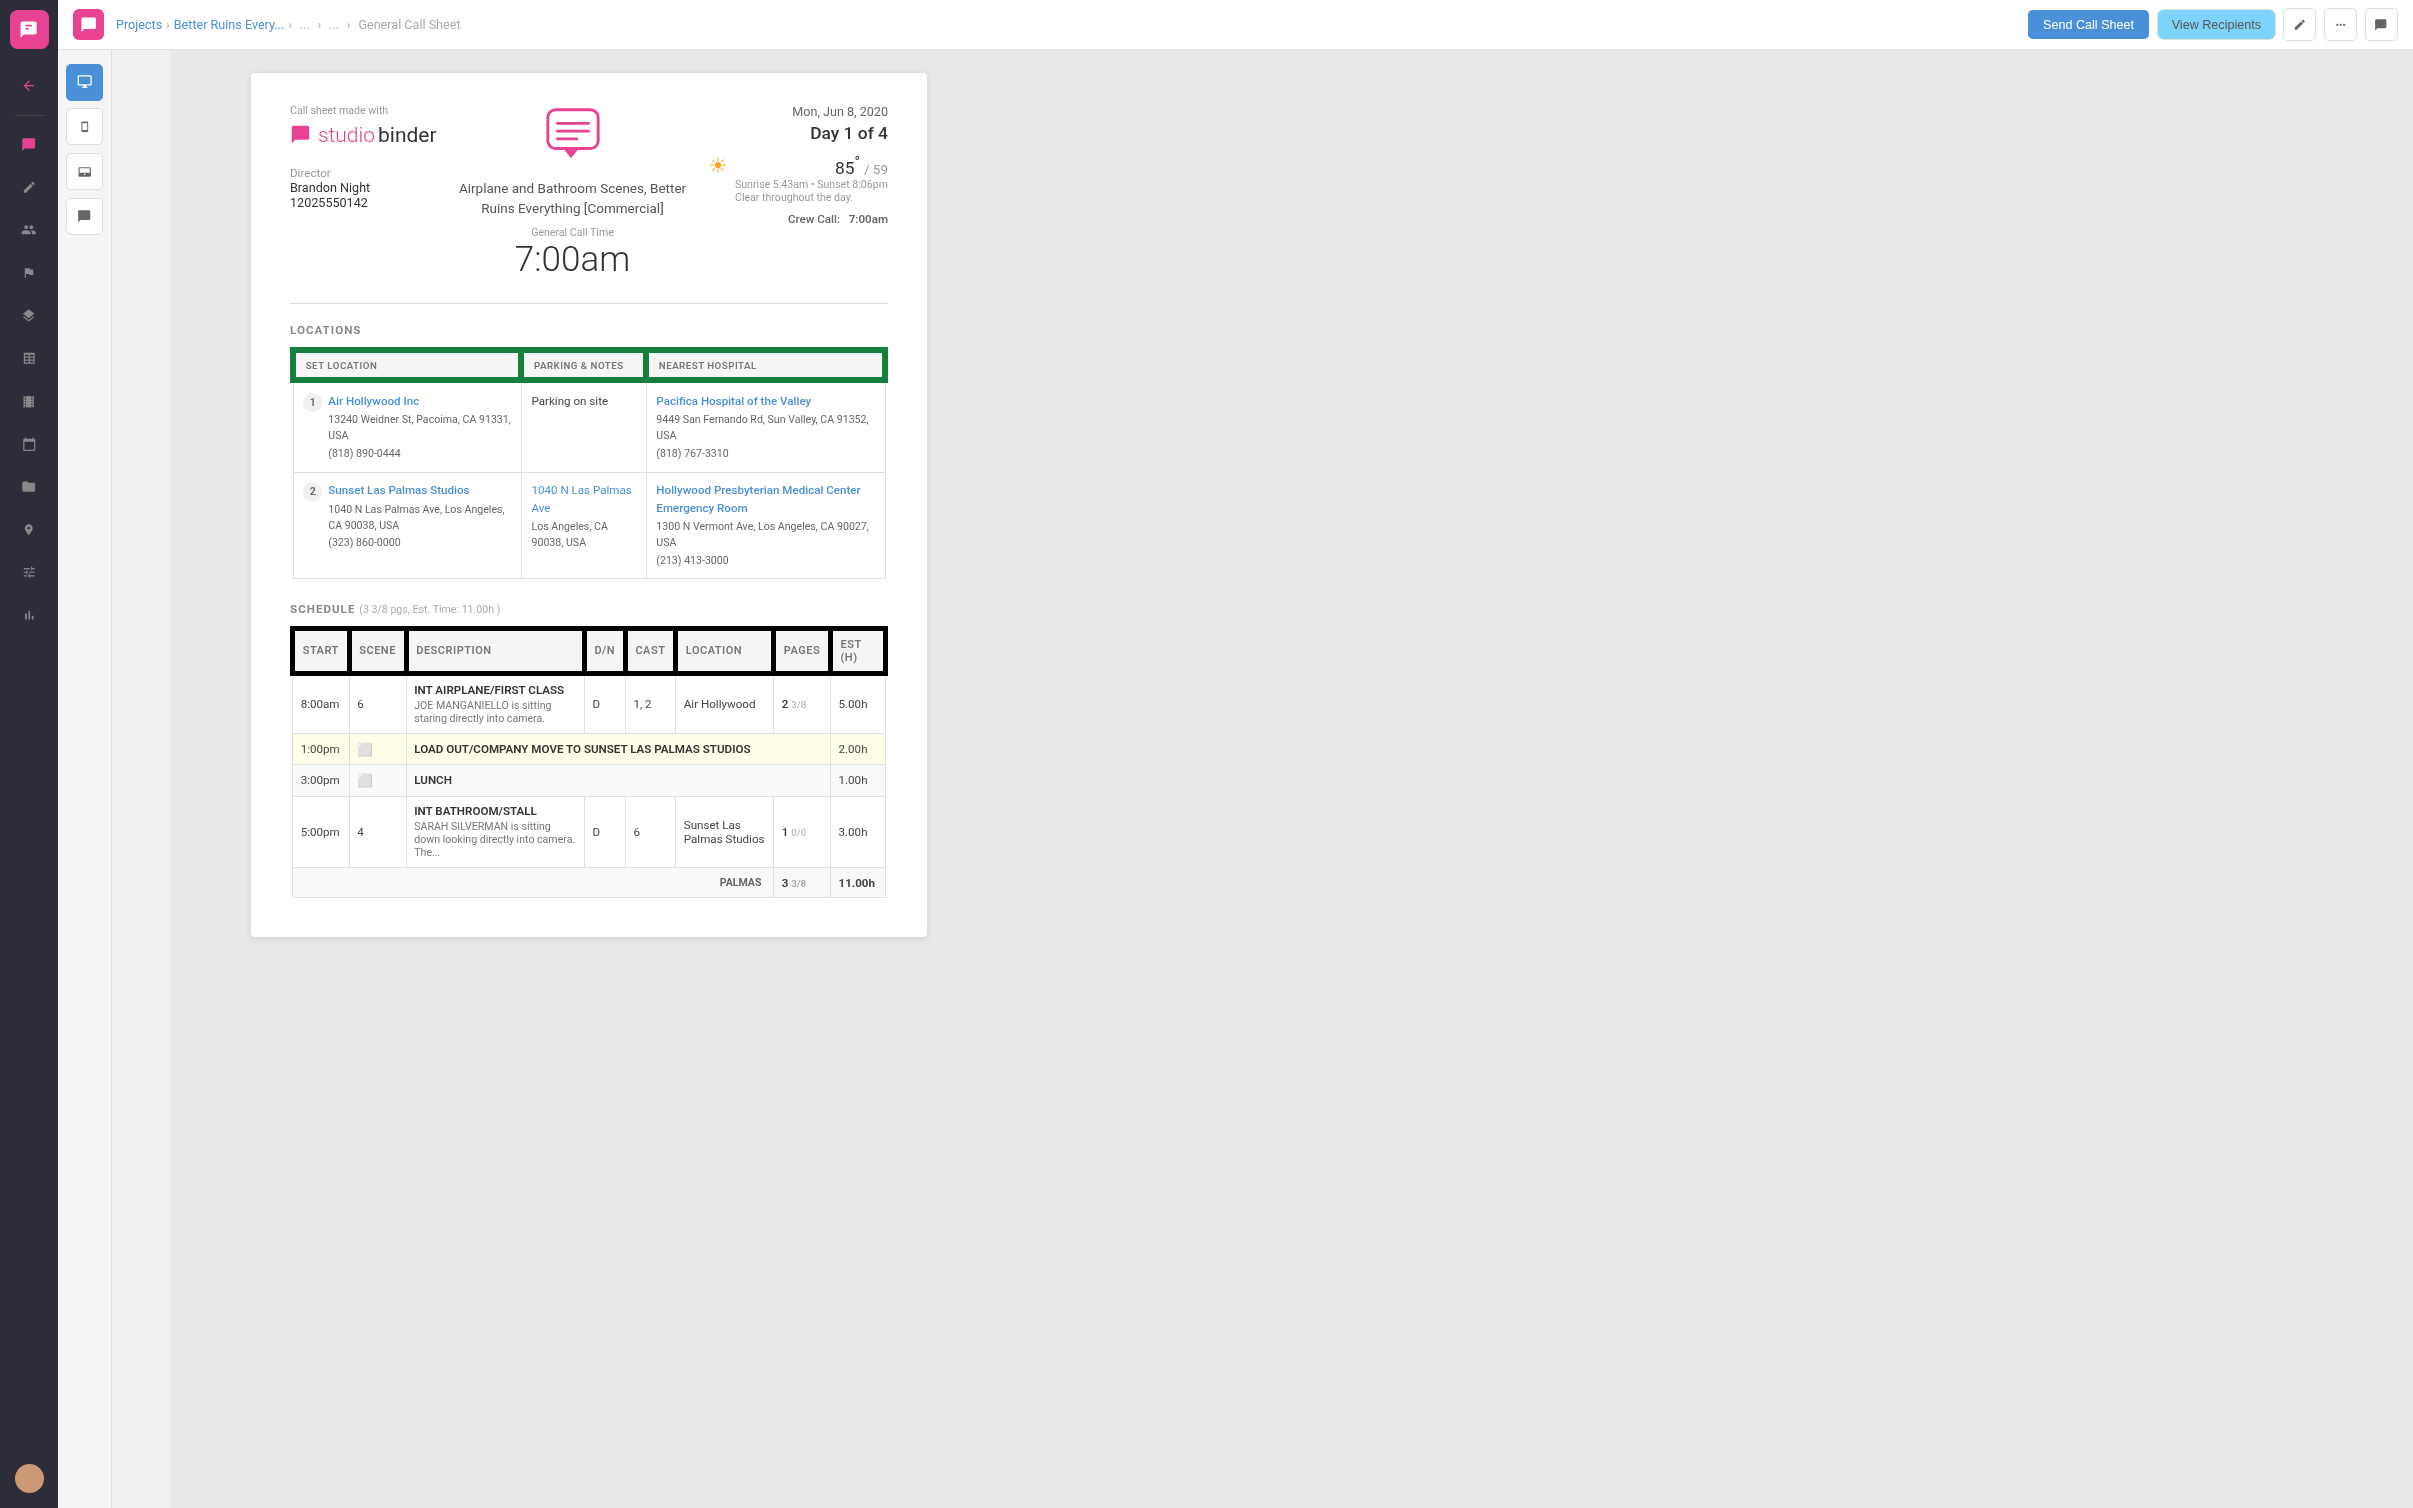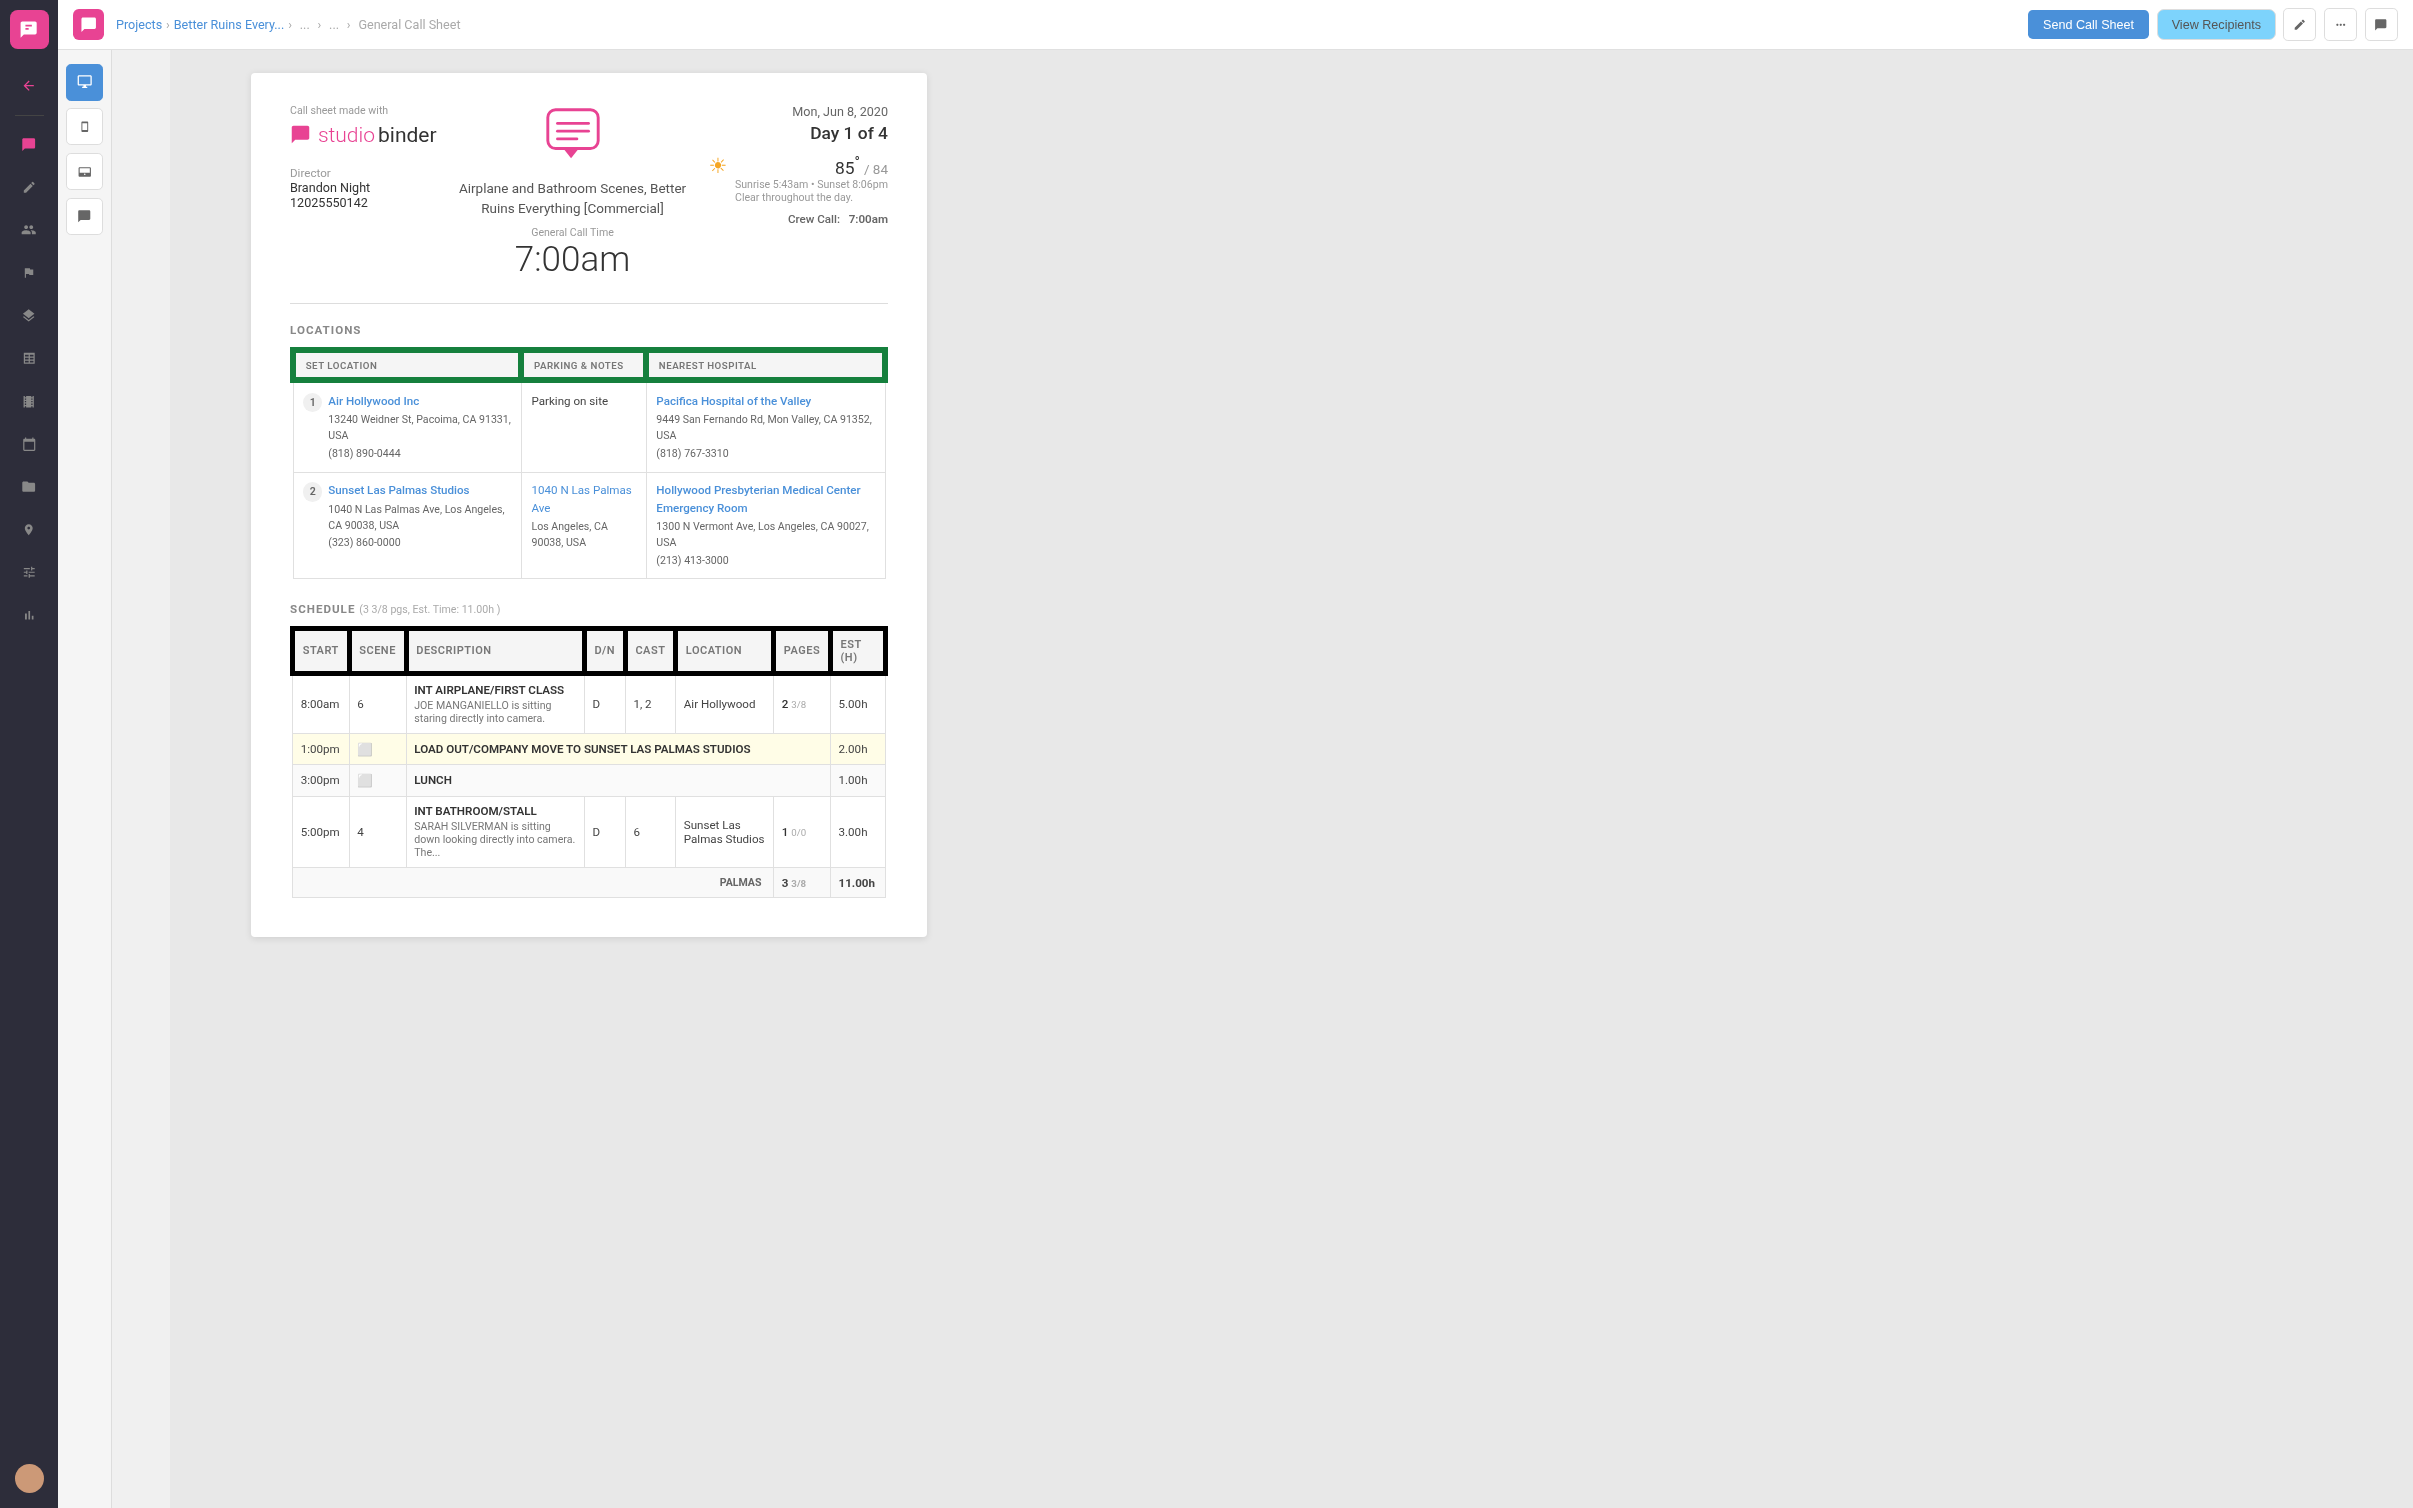--- a/index.html
+++ b/index.html
@@ -450,21 +450,21 @@
       </div>
 
       <div class="cs-date-section">
         <div class="cs-date">Mon, Jun 8, 2020</div>
         <div class="cs-day">Day 1 of 4</div>
         <div class="cs-weather">
           <span class="cs-sun">☀</span>
           <div>
             <div>
               <span class="cs-temp"><span>85</span><sup>°</sup></span>
-              <span class="cs-temp-low">/ 84</span>
+              <span class="cs-temp-low">/ 59</span>
             </div>
             <div class="cs-weather-detail">
               <span>Sunrise 5:43am</span> • <span>Sunset 8:06pm</span><br>
               <span>Clear throughout the day.</span>
             </div>
           </div>
         </div>
         <div class="cs-crew-call">
           <span>Crew Call:</span>
           &nbsp;
@@ -494,21 +494,21 @@
                 <div>
                   <a href="#" class="loc-link">Air Hollywood Inc</a>
                   <div class="loc-addr">13240 Weidner St, Pacoima, CA 91331, USA</div>
                   <div class="loc-addr">(818) 890-0444</div>
                 </div>
               </div>
             </td>
             <td>Parking on site</td>
             <td>
               <a href="#" class="hospital-link">Pacifica Hospital of the Valley</a>
-              <div class="loc-addr">9449 San Fernando Rd, Mon Valley, CA 91352, USA</div>
+              <div class="loc-addr">9449 San Fernando Rd, Sun Valley, CA 91352, USA</div>
               <div class="loc-addr">(818) 767-3310</div>
             </td>
           </tr>
 
           <tr>
             <td>
               <div class="loc-cell">
                 <span class="loc-num">2</span>
                 <div>
                   <a href="#" class="loc-link">Sunset Las Palmas Studios</a>

